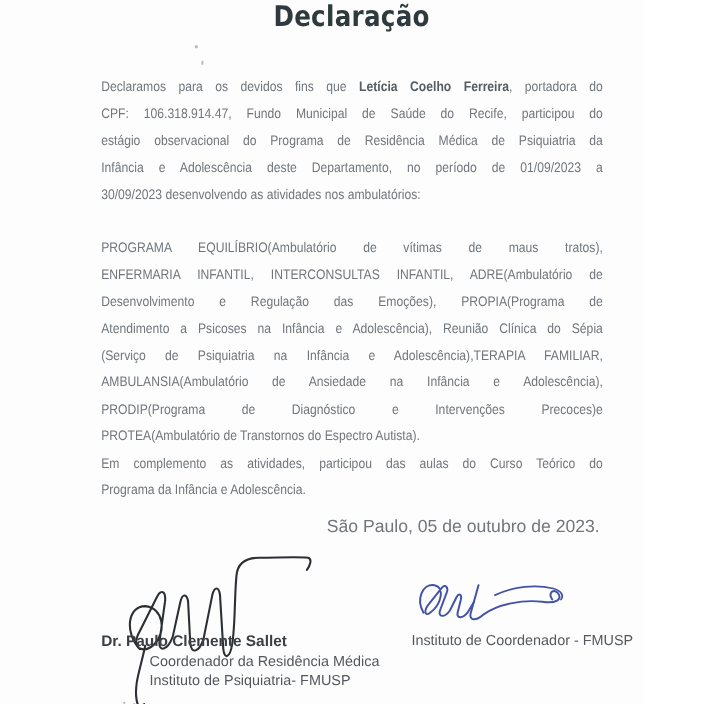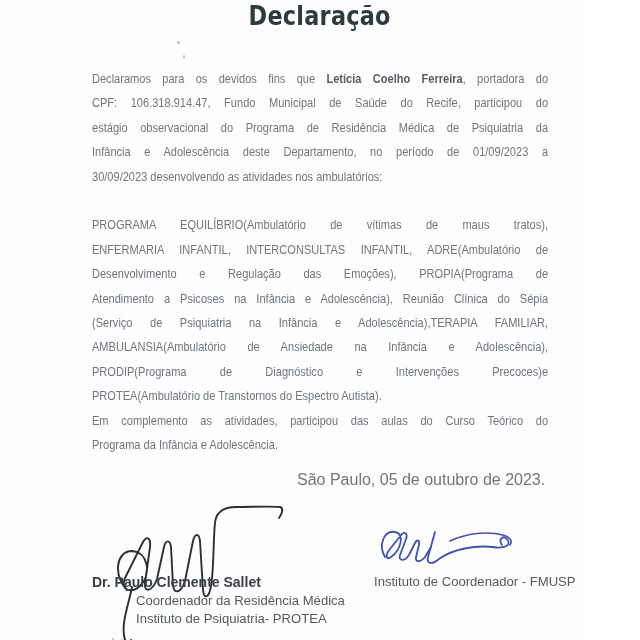--- a/index.html
+++ b/index.html
@@ -106,21 +106,21 @@
 
   <svg class="sig-svg sig-right-svg" width="170" height="70" viewBox="0 0 170 70">
     <path stroke="var(--ink_right)" stroke-width="1.8" d="M 30 52 C 23 40, 29 25, 40 27 C 50 29, 46 45, 36 52 C 31 56, 30 50, 35 44 L 47 29 C 50 26, 53 29, 51 34 L 45 50 C 43 56, 49 57, 54 50 L 60 38 C 62 34, 65 35, 64 40 L 61 52 C 60 57, 65 58, 70 52 L 76 42"></path>
     <path stroke="var(--ink_right)" stroke-width="1.8" d="M 80 27 L 73 52 C 71 59, 77 60, 84 54 C 98 44, 120 40, 138 42 C 150 44, 157 40, 152 34 C 148 30, 143 34, 147 40"></path>
     <path stroke="var(--ink_right)" stroke-width="1.6" d="M 95 36 C 112 28, 132 26, 148 30 C 155 32, 158 36, 155 40"></path>
   </svg>
 
   <div class="sig-block left">
     <div class="sig-name">Dr. Paulo Clemente Sallet</div>
     <div class="sig-line">Coordenador da Residência Médica</div>
-    <div class="sig-line">Instituto de Psiquiatria- PROTEA</div>
+    <div class="sig-line">Instituto de Psiquiatria- FMUSP</div>
   </div>
 
   <div class="sig-block right">
     <div class="sig-line indent">Instituto de Coordenador - FMUSP</div>
   </div>
 
   <div class="speck" style="left:177px;top:41px;width:3px;height:3px;"></div>
   <div class="speck" style="left:183px;top:55px;width:2px;height:4px;"></div>
   <div class="speck" style="left:112px;top:638px;width:2px;height:2px;"></div>
   <div class="speck" style="left:121px;top:639px;width:2px;height:2px;"></div>

